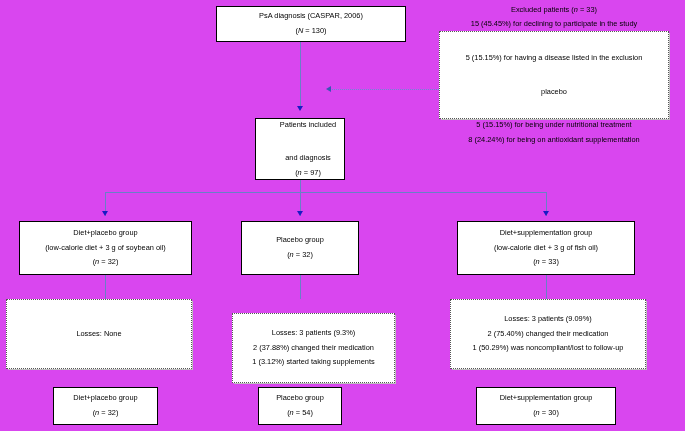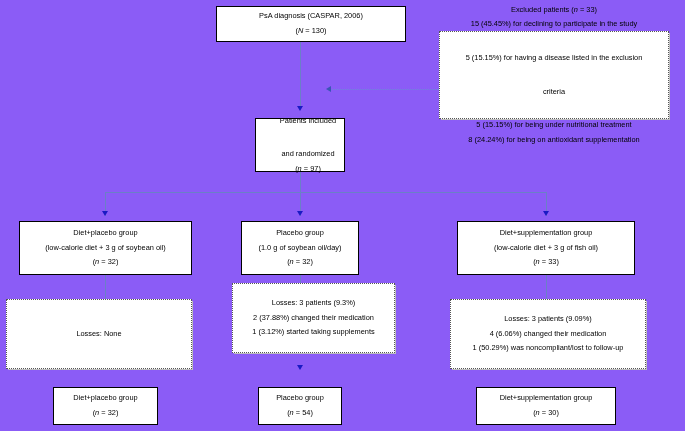--- a/index.html
+++ b/index.html
@@ -4,21 +4,21 @@
 <style>
   html, body {
     margin: 0;
     padding: 0;
     background: #ffffff;
   }
   #canvas {
     position: relative;
     width: 685px;
     height: 431px;
-    background: #8b5cf6;
+    background: #d946ef;
     font-family: "Liberation Sans", sans-serif;
     overflow: hidden;
   }
   .box {
     position: absolute;
     box-sizing: border-box;
     display: flex;
     flex-direction: column;
     align-items: center;
     justify-content: center;
@@ -128,62 +128,61 @@
 
   <div class="box solid" style="left:216px; top:6px; width:190px; height:36px;">
     <span class="line">PsA diagnosis (CASPAR,  2006)</span>
     <span class="line gap"><span>(</span><span class="ital">N</span><span> = 130)</span></span>
   </div>
 
   <div class="box dotted" style="left:439px; top:31px; width:230px; height:88px;">
     <span class="line"><span>Excluded patients (</span><span class="ital">n</span><span> = 33)</span></span>
     <span class="line gap">15 (45.45%) for declining to participate in the study</span>
     <span class="line tight">5 (15.15%) for having a disease listed in the exclusion</span>
-    <span class="line tight">criteria</span>
+    <span class="line tight">placebo</span>
     <span class="line tight">5 (15.15%) for being under nutritional treatment</span>
     <span class="line gap">8 (24.24%) for being on antioxidant supplementation</span>
   </div>
 
-  <div class="box solid" style="left:255px; top:118px; width:90px; height:54px;padding-left:16px;">
+  <div class="box solid" style="left:255px; top:118px; width:90px; height:62px;padding-left:16px;">
     <span class="line">Patients included</span>
-    <span class="line tight">and randomized</span>
+    <span class="line tight">and diagnosis</span>
     <span class="line gap"><span>(</span><span class="ital">n</span><span> = 97)</span></span>
   </div>
 
   <div class="box solid" style="left:19px; top:221px; width:173px; height:54px;">
     <span class="line">Diet+placebo group</span>
     <span class="line gap">(low-calorie diet + 3 g of soybean oil)</span>
     <span class="line gap"><span>(</span><span class="ital">n</span><span> = 32)</span></span>
   </div>
 
   <div class="box solid" style="left:241px; top:221px; width:118px; height:54px;">
     <span class="line">Placebo group</span>
-    <span class="line gap">(1.0 g of soybean oil/day)</span>
     <span class="line gap"><span>(</span><span class="ital">n</span><span> = 32)</span></span>
   </div>
 
   <div class="box solid" style="left:457px; top:221px; width:178px; height:54px;">
     <span class="line">Diet+supplementation group</span>
     <span class="line gap">(low-calorie diet + 3 g of fish oil)</span>
     <span class="line gap"><span>(</span><span class="ital">n</span><span> = 33)</span></span>
   </div>
 
   <div class="box dotted" style="left:6px; top:299px; width:186px; height:70px;">
     <span class="line">Losses: None</span>
   </div>
 
-  <div class="box dotted" style="left:232px; top:283px; width:163px; height:70px;">
+  <div class="box dotted" style="left:232px; top:313px; width:163px; height:70px;">
     <span class="line">Losses: 3 patients (9.3%)</span>
     <span class="line gap">2 (37.88%) changed their medication</span>
     <span class="line gap">1 (3.12%) started taking supplements</span>
   </div>
 
   <div class="box dotted" style="left:450px; top:299px; width:196px; height:70px;">
     <span class="line">Losses: 3 patients (9.09%)</span>
-    <span class="line gap">4 (6.06%) changed their medication</span>
+    <span class="line gap">2 (75.40%) changed their medication</span>
     <span class="line gap">1 (50.29%) was noncompliant/lost  to follow-up</span>
   </div>
 
   <div class="box solid" style="left:53px; top:387px; width:105px; height:38px;">
     <span class="line">Diet+placebo group</span>
     <span class="line gap"><span>(</span><span class="ital">n</span><span> = 32)</span></span>
   </div>
 
   <div class="box solid" style="left:258px; top:387px; width:84px; height:38px;">
     <span class="line">Placebo group</span>

